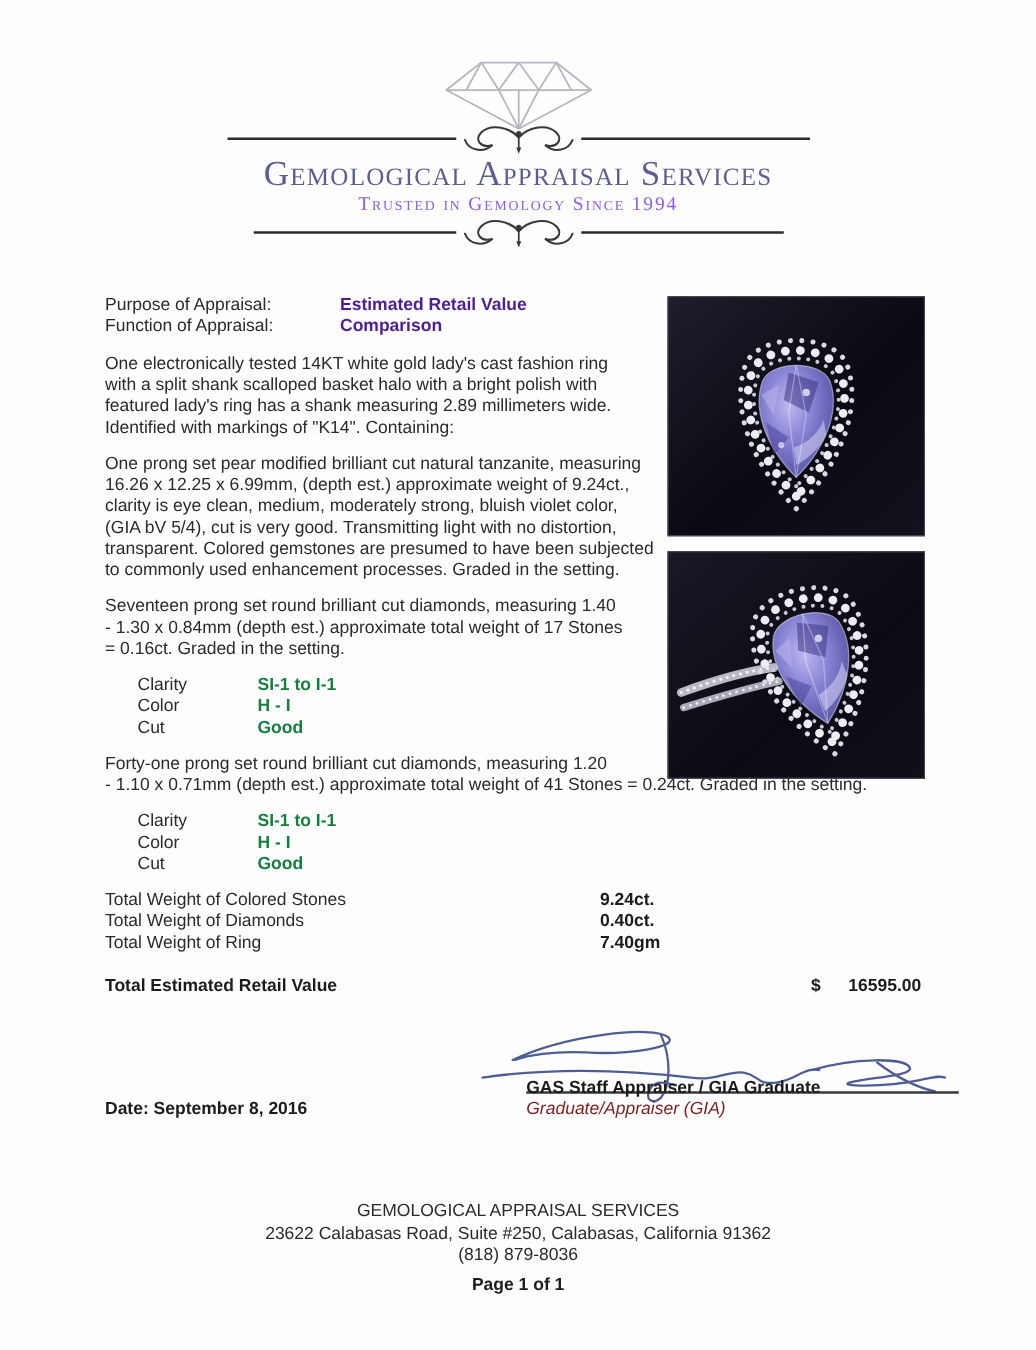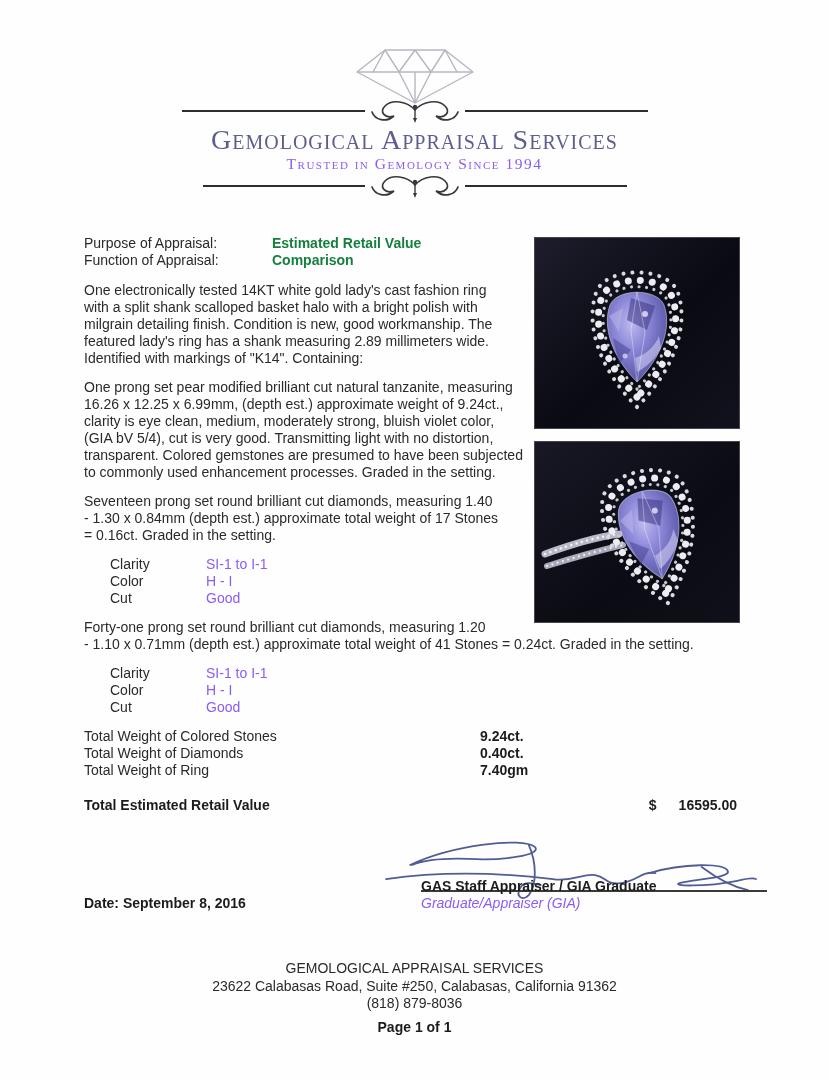--- a/index.html
+++ b/index.html
@@ -26,42 +26,42 @@
     font-size:15.5px; letter-spacing:1.5px; color:#8b5cf6; line-height:17px;
   }
   
   .content { position:relative; margin:37px 64px 0 84px; font-size:14px; line-height:17px; }
   .photos { position:absolute; top:2px; right:25px; width:206px; display:flex; flex-direction:column; gap:12px; }
   .photo { border:1px solid #46464a; line-height:0; background:#0c0c16; }
   .photo svg { width:204px; display:block; }
   .fields { margin-bottom:13px; }
   .field-row { display:flex;gap:31px; }
   .field-label { width:157px; }
-  .field-value { font-weight:bold; color:#15803d; }
+  .field-value { font-weight:bold; color:#4c1d95; }
   .para { margin-bottom:12px; }
   .tline { white-space:nowrap; height:17px; }
   .grade-table { margin:12px 0 12px 26px; }
   .grade-row { display:flex; }
   .grade-label { width:96px; }
-  .grade-value { font-weight:normal; color:#8b5cf6; }
+  .grade-value { font-weight:bold; color:#15803d; }
   .totals { margin-top:4px; }
   .totals-row { display:flex; }
   .totals-label { width:396px; }
   .totals-value { font-weight:bold; color:#1c1c1c; }
   .total-line { display:flex; font-weight:bold; color:#1c1c1c; margin-top:18px; padding-right:28px; }
   .total-label { flex:1; }
   .total-amount { margin-left:22px; }
   
   .sig-area { position:relative; margin-top:24px; height:104px; }
   .sig-svg { position:absolute; left:298px; top:-2px; width:382px; height:66px; }
   .sig-rule { position:absolute; left:337px; width:346px; top:52px; border-top:2px solid #3a3a3a; }
   .sig-date { position:absolute; left:0; top:57px; font-weight:bold; color:#1c1c1c; }
   .sig-block { position:absolute; left:337px; top:40px; }
   .sig-title { font-weight:bold; color:#1c1c1c; }
-  .sig-subtitle { font-style:italic; color:#8b5cf6; }
+  .sig-subtitle { font-style:italic; color:#7f1d1d; }
   
   .footer { position:absolute; left:0; right:0; top:960px; text-align:center; font-size:14px; line-height:17.5px; }
   .footer-page { font-weight:bold; color:#1c1c1c; margin-top:6px; }
 </style>
 </head>
 <body>
 
 <div class="header">
   <div class="diamond-wrap">
     <svg viewBox="0 0 128 60" fill="none" stroke="#b6b6c1" stroke-width="1.4" stroke-linejoin="round">
@@ -179,21 +179,20 @@
     </div>
     <div class="field-row">
       <div class="field-label">Function of Appraisal:</div>
       <div class="field-value">Comparison</div>
     </div>
   </div>
 
   <div class="para">
     <div class="tline">One electronically tested 14KT white gold lady's cast fashion ring</div>
     <div class="tline">with a split shank scalloped basket halo with a bright polish with</div>
-    <div class="tline">milgrain detailing finish. Condition is new, good workmanship. The</div>
     <div class="tline">featured lady's ring has a shank measuring 2.89 millimeters wide.</div>
     <div class="tline">Identified with markings of "K14".  Containing:</div>
   </div>
 
   <div class="para">
     <div class="tline">One prong set pear modified brilliant cut natural tanzanite, measuring</div>
     <div class="tline">16.26 x 12.25 x 6.99mm, (depth est.) approximate weight of 9.24ct.,</div>
     <div class="tline">clarity is eye clean, medium, moderately strong, bluish violet color,</div>
     <div class="tline">(GIA bV 5/4), cut is very good. Transmitting light with no distortion,</div>
     <div class="tline">transparent. Colored gemstones are presumed to have been subjected</div>

